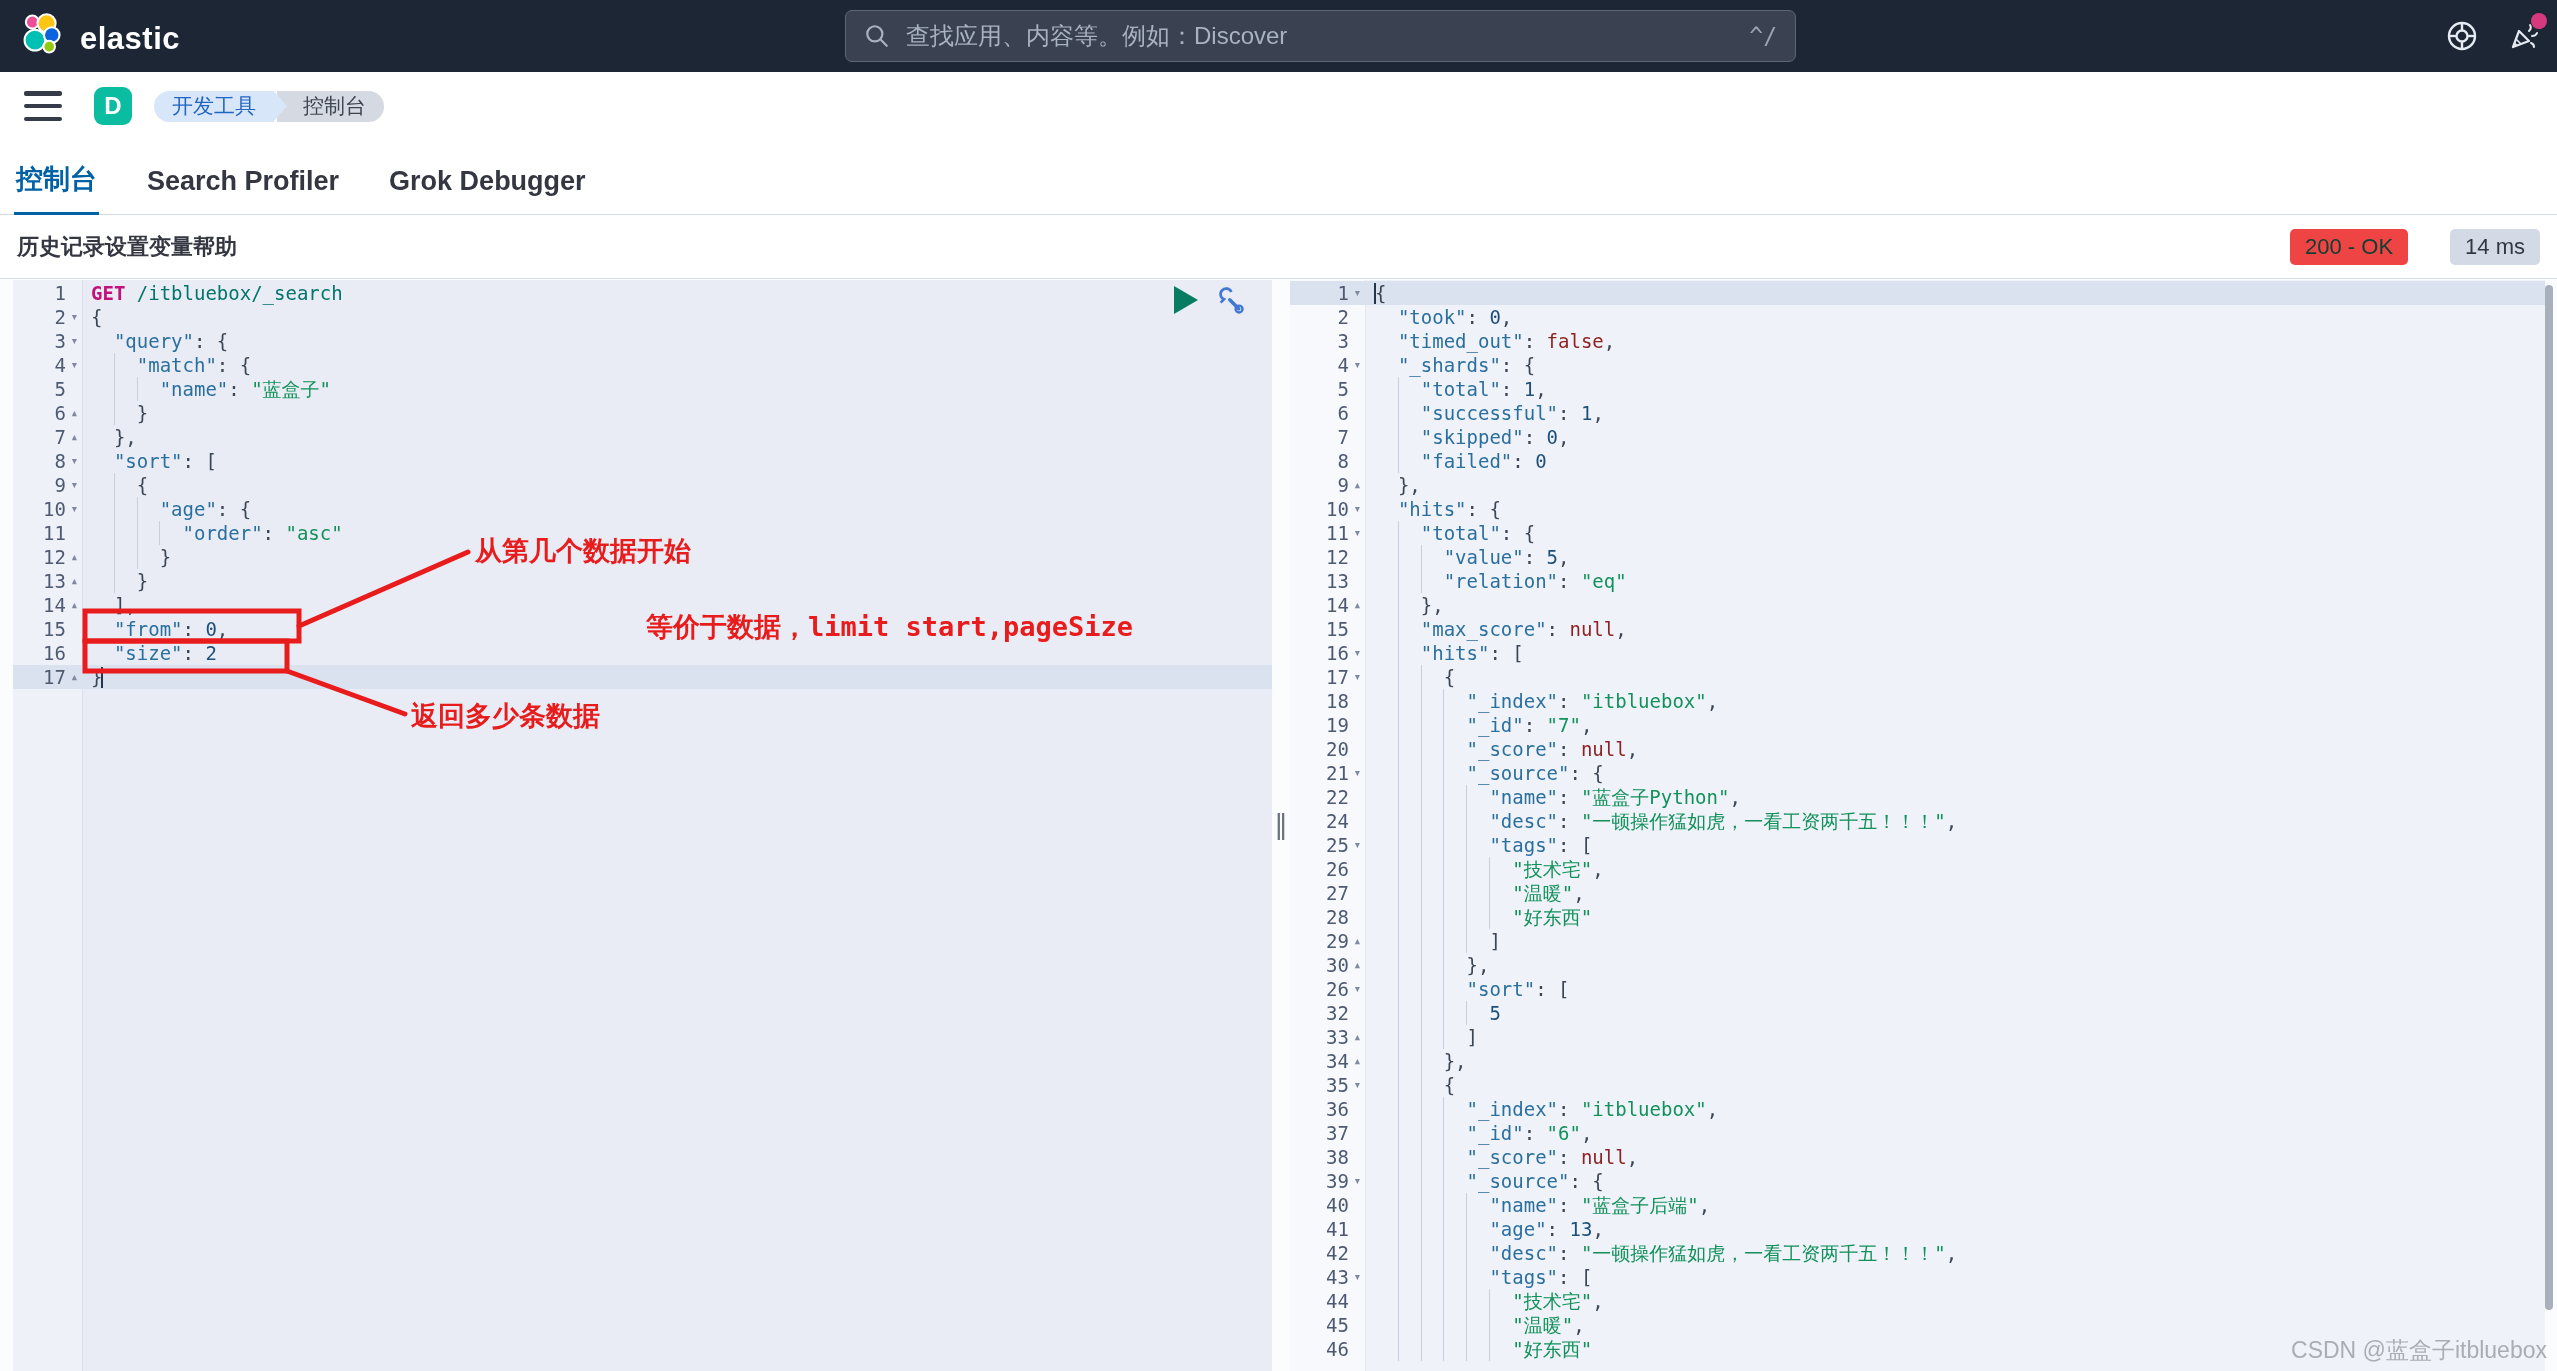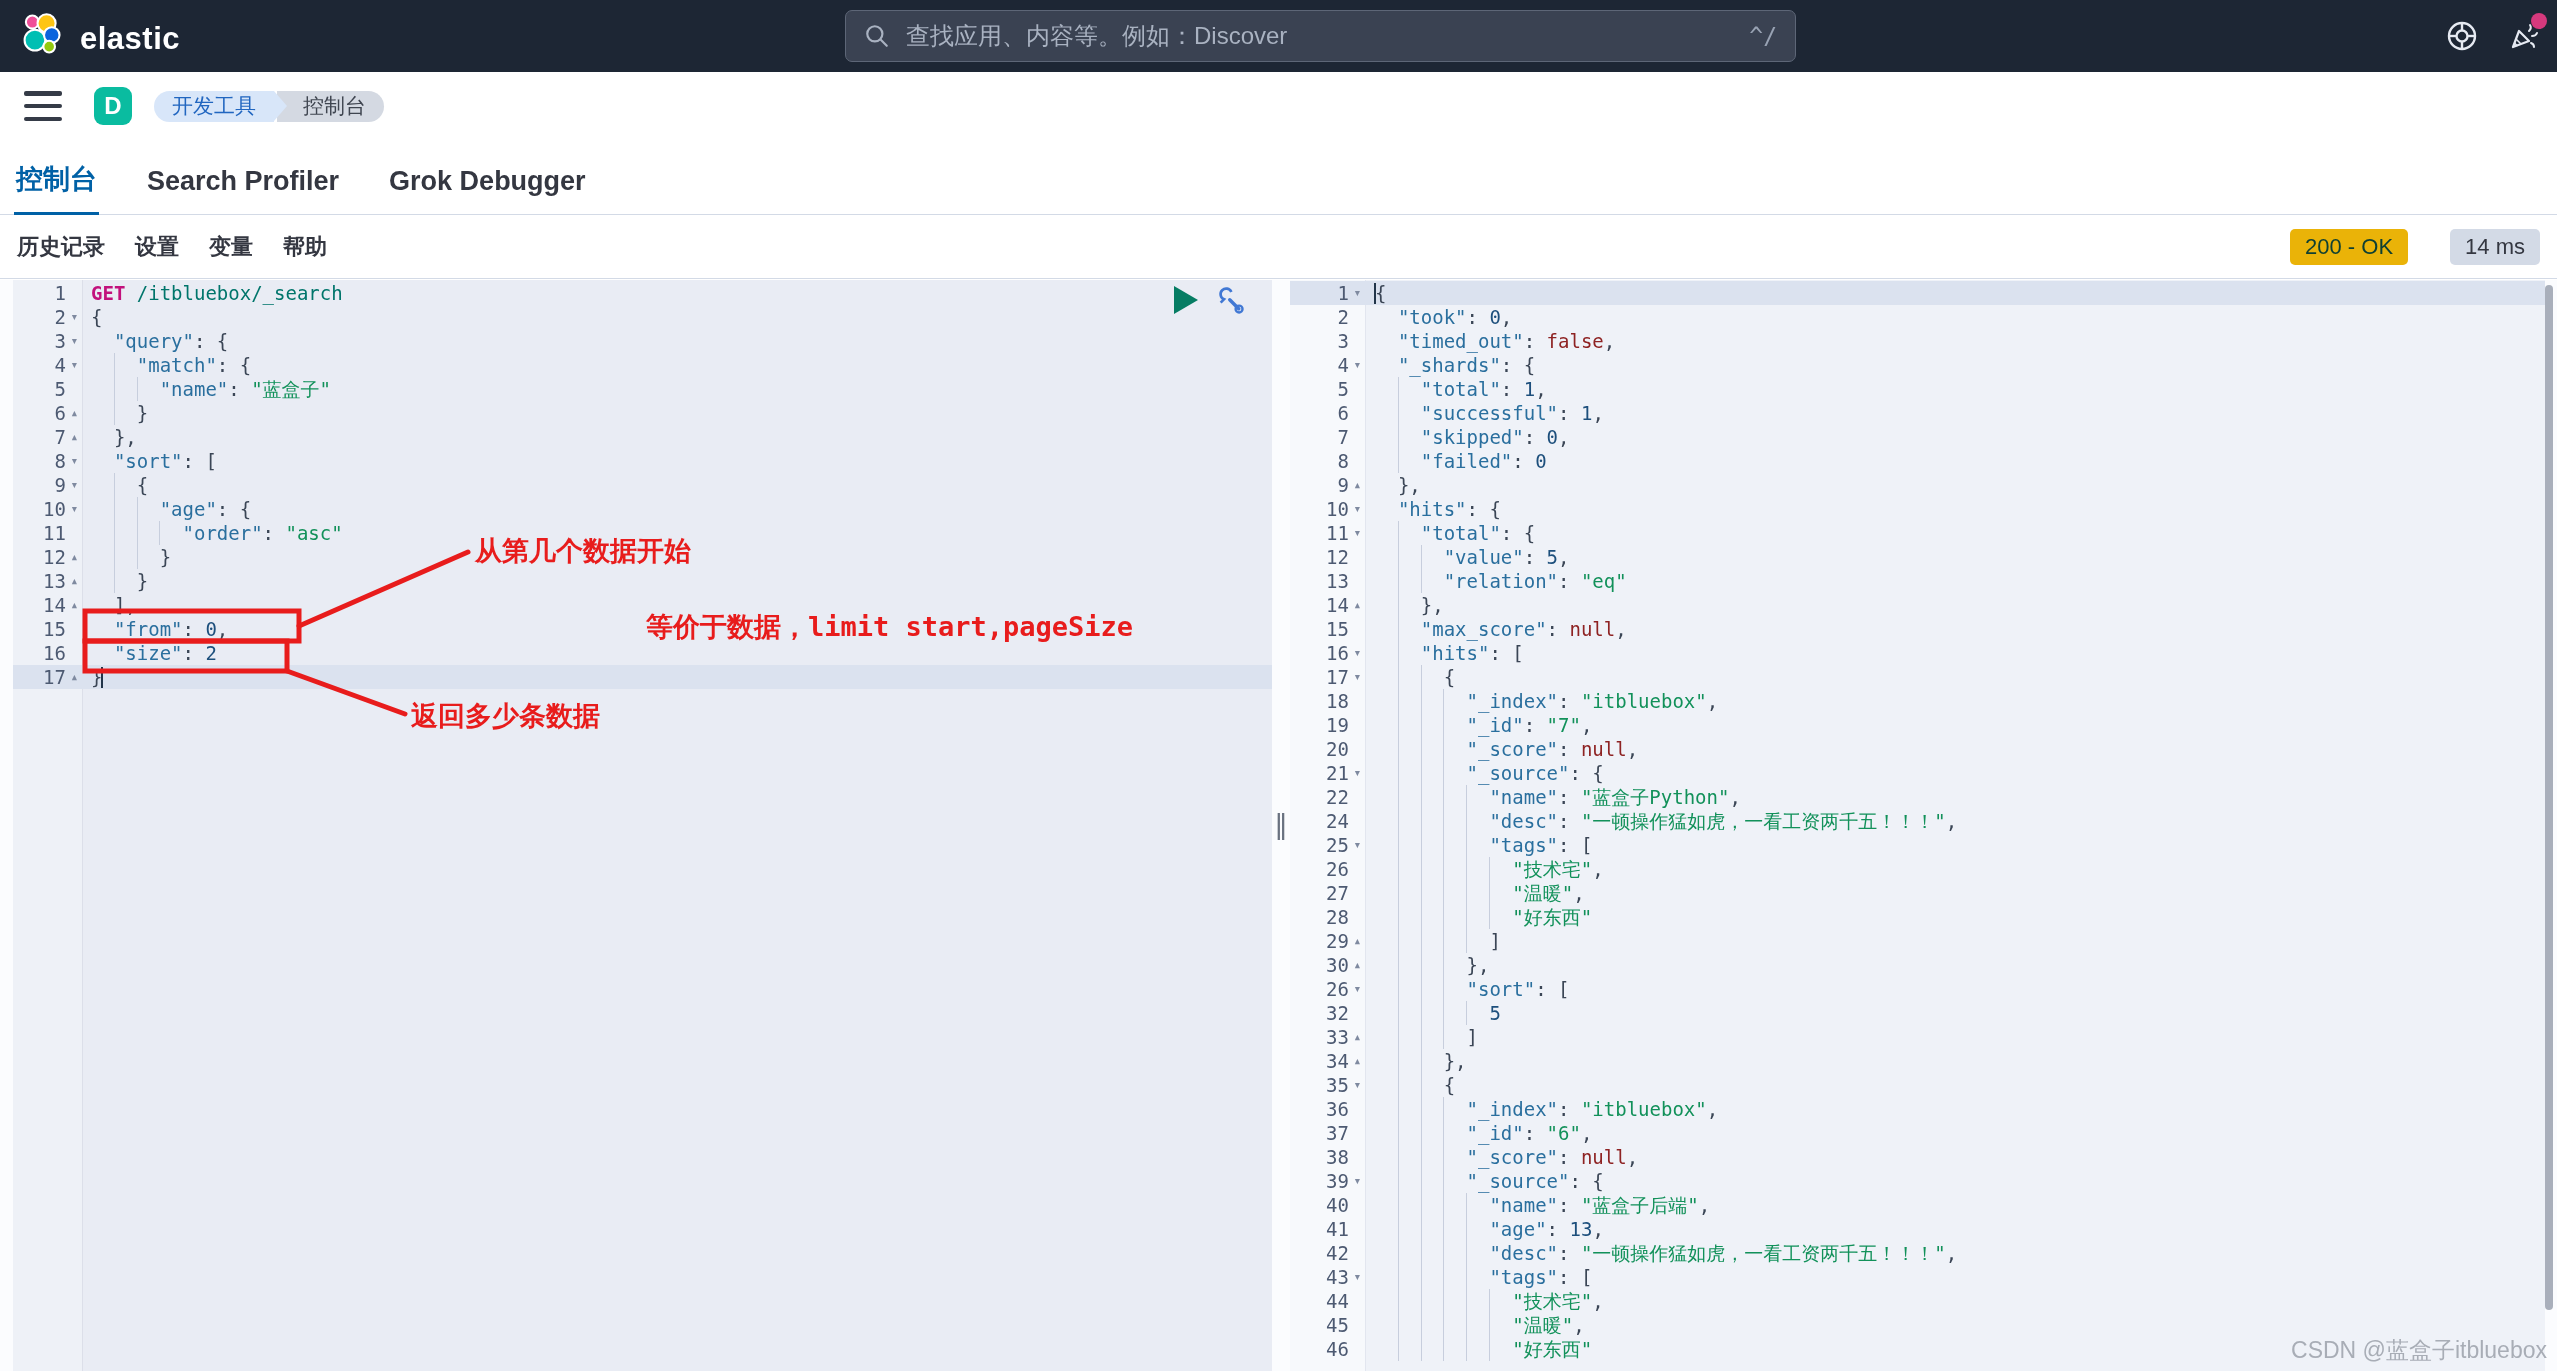--- a/index.html
+++ b/index.html
@@ -40,21 +40,21 @@
   .tab.active::after{content:"";position:absolute;left:0;right:0;bottom:-1px;height:3px;background:#0061a6}
   .beta-badge{display:inline-block;font-size:20px;font-weight:400;color:#343741;border:1px solid #a9b2c2;
     border-radius:17px;padding:3px 15px;margin-left:14px;vertical-align:3px;background:#fff}
 
   
   .toolrow{position:absolute;left:0;top:216px;width:2557px;height:63px;border-bottom:1px solid #d3dae6;
     display:flex;align-items:center;padding:0 17px;gap:30px;box-sizing:border-box;background:#fff}
   .tool-link{font-size:22px;font-weight:600;color:#343741;cursor:pointer;white-space:nowrap}
   .tool-spacer{flex:1}
   .badge{font-size:22px;padding:5px 15px;border-radius:5px;font-weight:500;white-space:nowrap}
-  .badge.ok{background:#eab308;color:#0d3f33}
+  .badge.ok{background:#ef4444;color:#0d3f33}
   .badge.time{background:#d3dae6;color:#343741;margin-left:12px}
 
   
   .editors{position:absolute;left:0;top:280px;width:2557px;height:1091px;background:#fbfcfe}
   .panel{position:absolute;top:0;height:1091px;overflow:hidden}
   .panel.lp{left:13px;width:1259px;
     background:linear-gradient(to right,#eef1f7 0 69px,#dcdfe9 69px 70px,#e9ecf4 70px)}
   .panel.rp{left:1290px;width:1255px;
     background:linear-gradient(to right,#f7f9fc 0 75px,#e2e6ef 75px 76px,#eff2f8 76px)}
   .lines{padding-top:1px}
@@ -150,21 +150,21 @@
   </div>
 </div>
 
 <div class="tabrow">
     <div class="tab active"><span class="tab-label">控制台</span></div>
     <div class="tab"><span class="tab-label">Search Profiler</span></div>
     <div class="tab"><span class="tab-label">Grok Debugger</span></div>
   </div>
 
 <div class="toolrow">
-  <div style="display:flex;gap:30px;align-items:center">
+  <div style="display:flex;align-items:center">
       <div class="tool-link">历史记录</div>
       <div class="tool-link">设置</div>
       <div class="tool-link">变量</div>
       <div class="tool-link">帮助</div>
     </div>
   <div class="tool-spacer"></div>
   <span class="badge ok">200 - OK</span>
   <span class="badge time">14 ms</span>
 </div>
 

